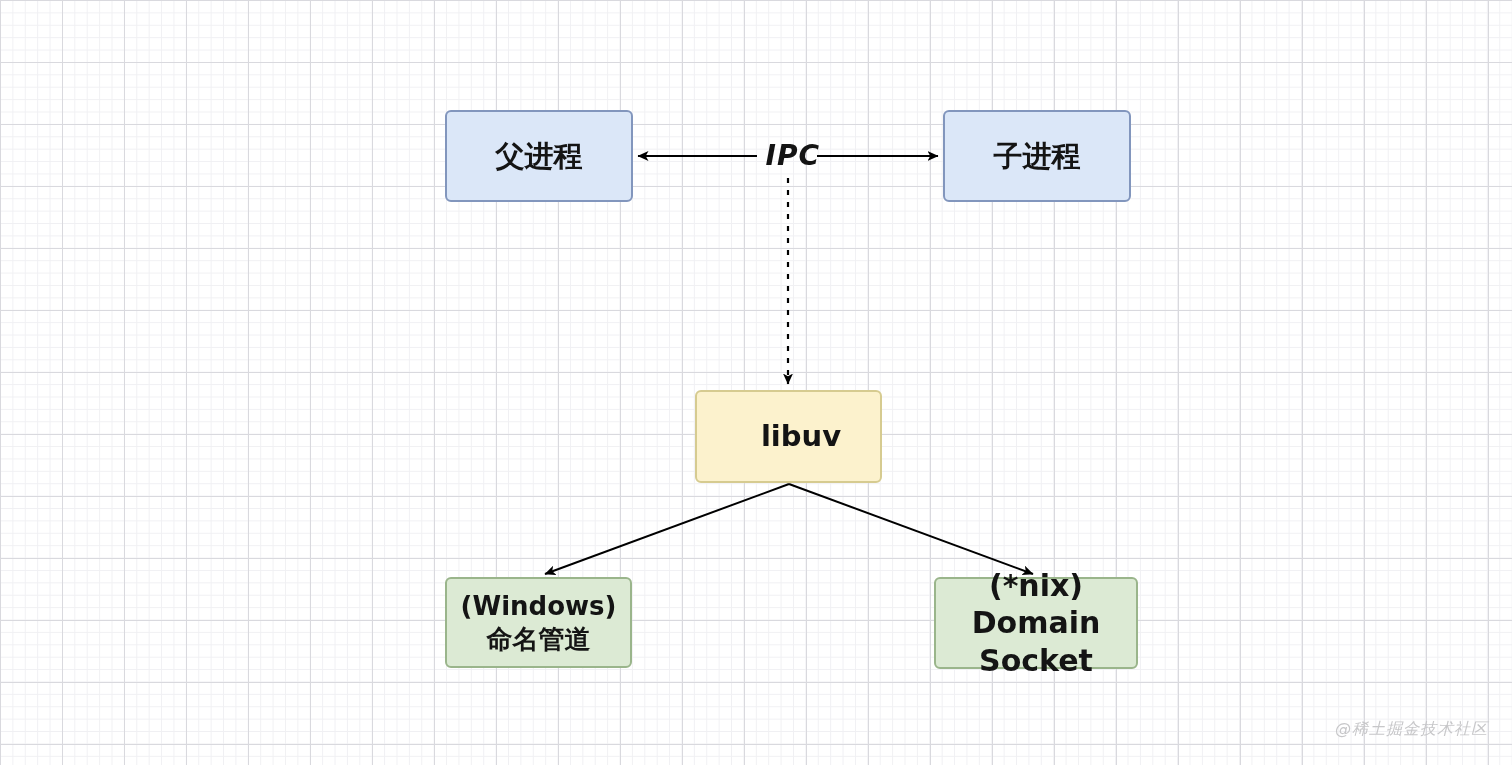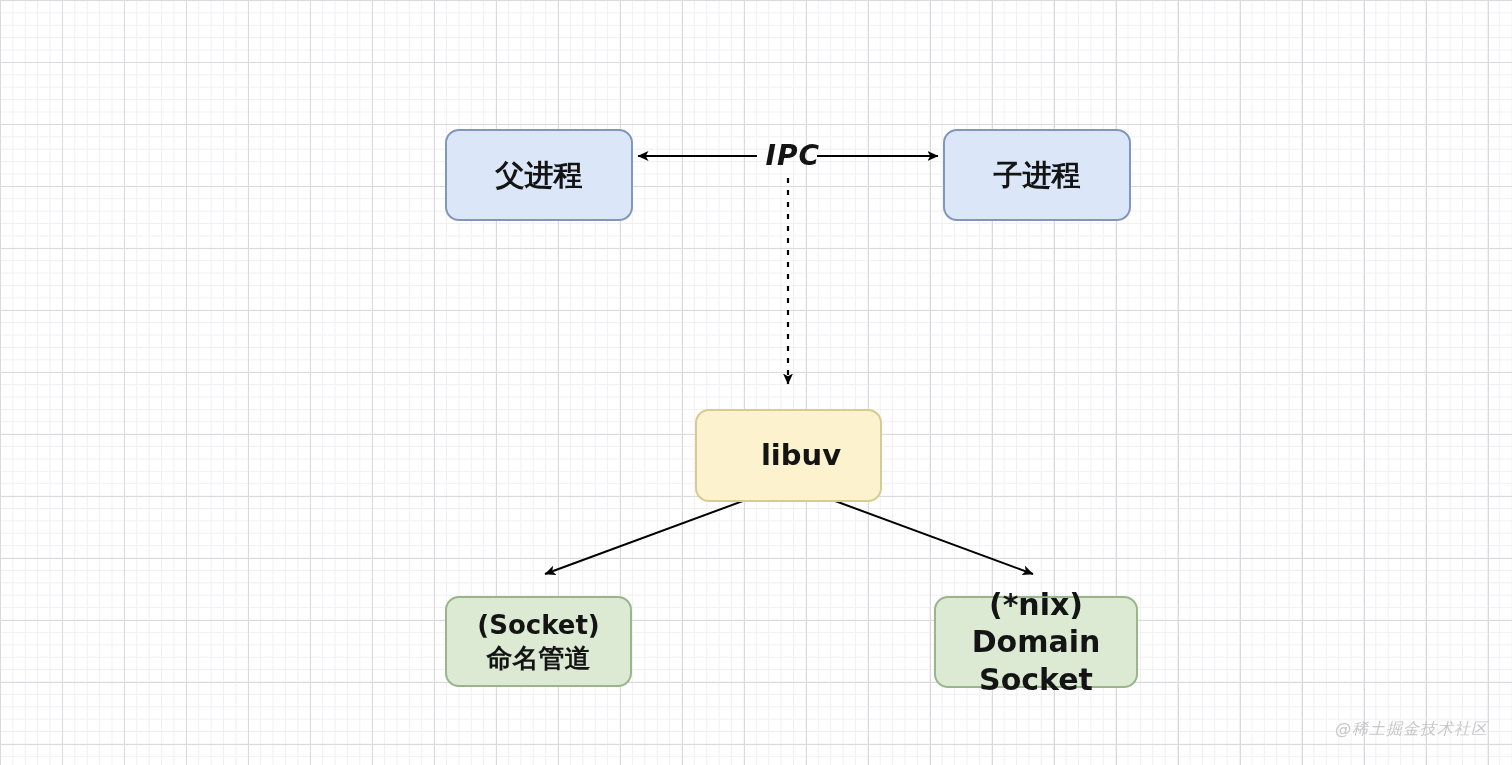--- a/index.html
+++ b/index.html
@@ -31,24 +31,23 @@
     pointer-events: none;
   }
   .node {
     position: absolute;
     box-sizing: border-box;
     display: flex;
     flex-direction: column;
     align-items: center;
     justify-content: center;
     text-align: center;
-    border-radius: 14px;
+    border-radius: 6px;
     font-weight: 600;
     line-height: 1.25;
-    margin-top: 19px;
   }
   .node.blue   { background: #dbe7f8; border: 2px solid #8296bd; }
   .node.yellow { background: #fcf2cd; border: 2px solid #d6cb90; padding-left: 25px; }
   .node.green  { background: #dcead4; border: 2px solid #9ab58b; }
 
   .node-parent { left: 445px; top: 110px; width: 188px; height: 92px; font-size: 29px; }
   .node-child  { left: 943px; top: 110px; width: 188px; height: 92px; font-size: 29px; text-align: right; }
   .node-libuv  { left: 695px; top: 390px; width: 187px; height: 93px; font-size: 29px; }
   .node-win    { left: 445px; top: 577px; width: 187px; height: 91px; font-size: 26px; }
   .node-nix    { left: 934px; top: 577px; width: 204px; height: 92px; font-size: 30px; }
@@ -106,21 +105,21 @@
     <span>子进程</span>
   </div>
 
   <div class="edge-label-ipc">IPC</div>
 
   <div class="node yellow node-libuv">
     <span>libuv</span>
   </div>
 
   <div class="node green node-win">
-    <span>(Socket)</span>
+    <span>(Windows)</span>
     <span>命名管道</span>
   </div>
 
   <div class="node green node-nix">
     <span>(*nix)</span>
     <span>Domain Socket</span>
   </div>
 
   <div class="watermark">@稀土掘金技术社区</div>
 

